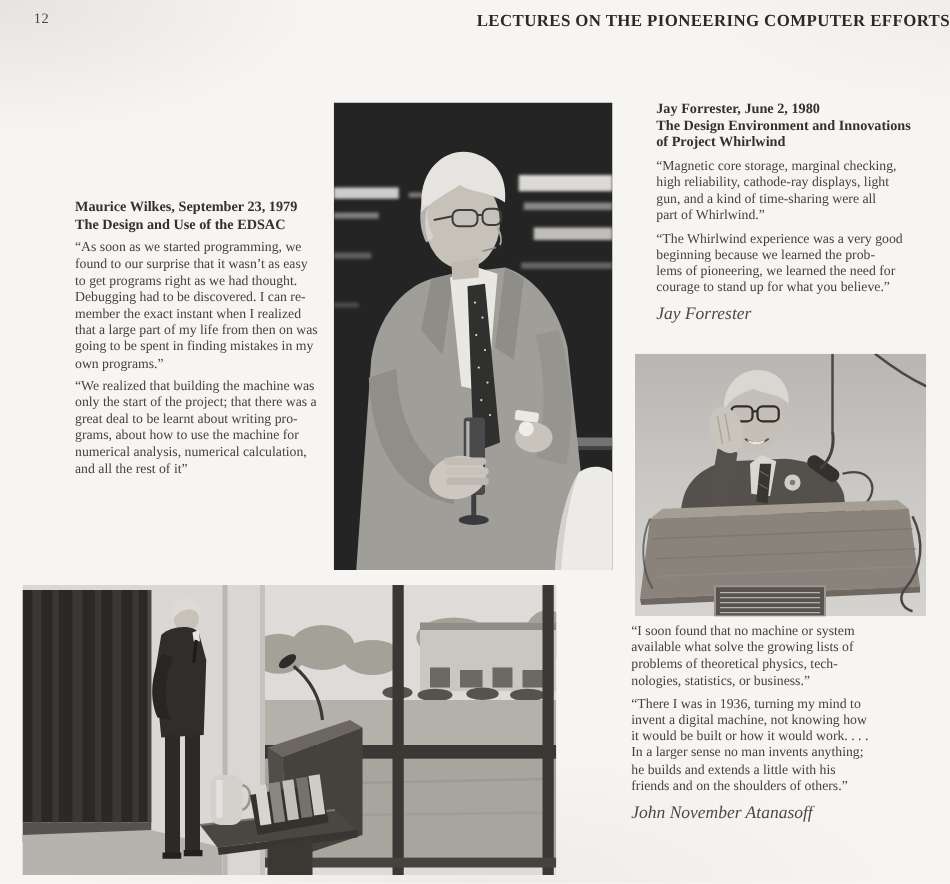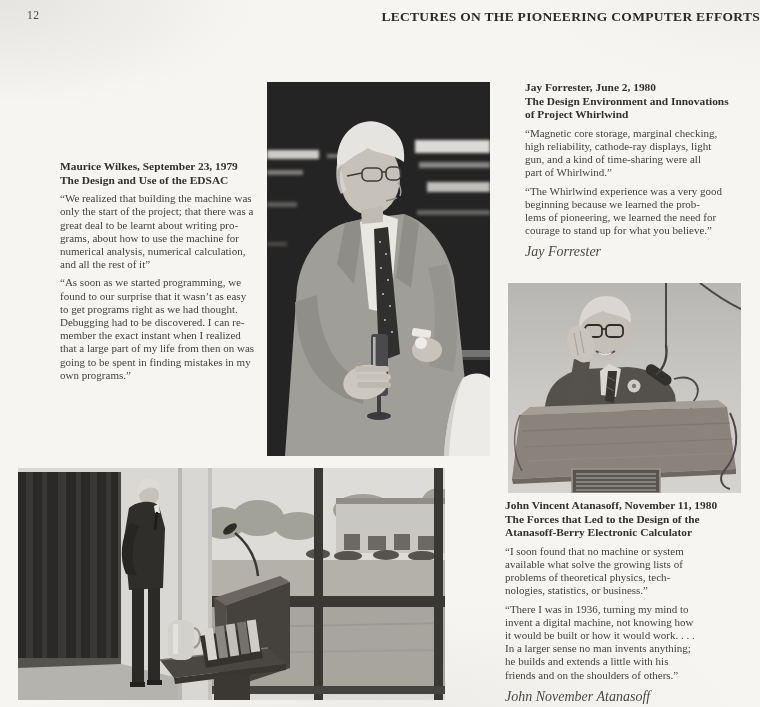--- a/index.html
+++ b/index.html
@@ -51,55 +51,52 @@
 <body>
 
 <div class="page">
 
   <div class="page-number">12</div>
   <div class="page-header">LECTURES ON THE PIONEERING COMPUTER EFFORTS</div>
 
   <section class="txt sec-wilkes">
     <h3>Maurice Wilkes, September 23, 1979
 The Design and Use of the EDSAC</h3>
-    <p>“We realized that building the machine was
-only the start of the project; that there was a
-great deal to be learnt about writing pro-
-grams, about how to use the machine for
-numerical analysis, numerical calculation,
-and all the rest of it”</p>
     <p>“As soon as we started programming, we
 found to our surprise that it wasn’t as easy
 to get programs right as we had thought.
 Debugging had to be discovered. I can re-
 member the exact instant when I realized
 that a large part of my life from then on was
 going to be spent in finding mistakes in my
 own programs.”</p>
+    <p>“We realized that building the machine was
+only the start of the project; that there was a
+great deal to be learnt about writing pro-
+grams, about how to use the machine for
+numerical analysis, numerical calculation,
+and all the rest of it”</p>
   </section>
 
   <section class="txt sec-forrester">
     <h3>Jay Forrester, June 2, 1980
 The Design Environment and Innovations
 of Project Whirlwind</h3>
     <p>“Magnetic core storage, marginal checking,
 high reliability, cathode-ray displays, light
 gun, and a kind of time-sharing were all
 part of Whirlwind.”</p>
     <p>“The Whirlwind experience was a very good
 beginning because we learned the prob-
 lems of pioneering, we learned the need for
 courage to stand up for what you believe.”</p>
     <div class="attribution">Jay Forrester</div>
   </section>
 
   <section class="txt sec-atanasoff">
-    <h3>John Vincent Atanasoff, November 11, 1980
-The Forces that Led to the Design of the
-Atanasoff-Berry Electronic Calculator</h3>
     <p>“I soon found that no machine or system
 available what solve the growing lists of
 problems of theoretical physics, tech-
 nologies, statistics, or business.”</p>
     <p>“There I was in 1936, turning my mind to
 invent a digital machine, not knowing how
 it would be built or how it would work. . . .
 In a larger sense no man invents anything;
 he builds and extends a little with his
 friends and on the shoulders of others.”</p>

